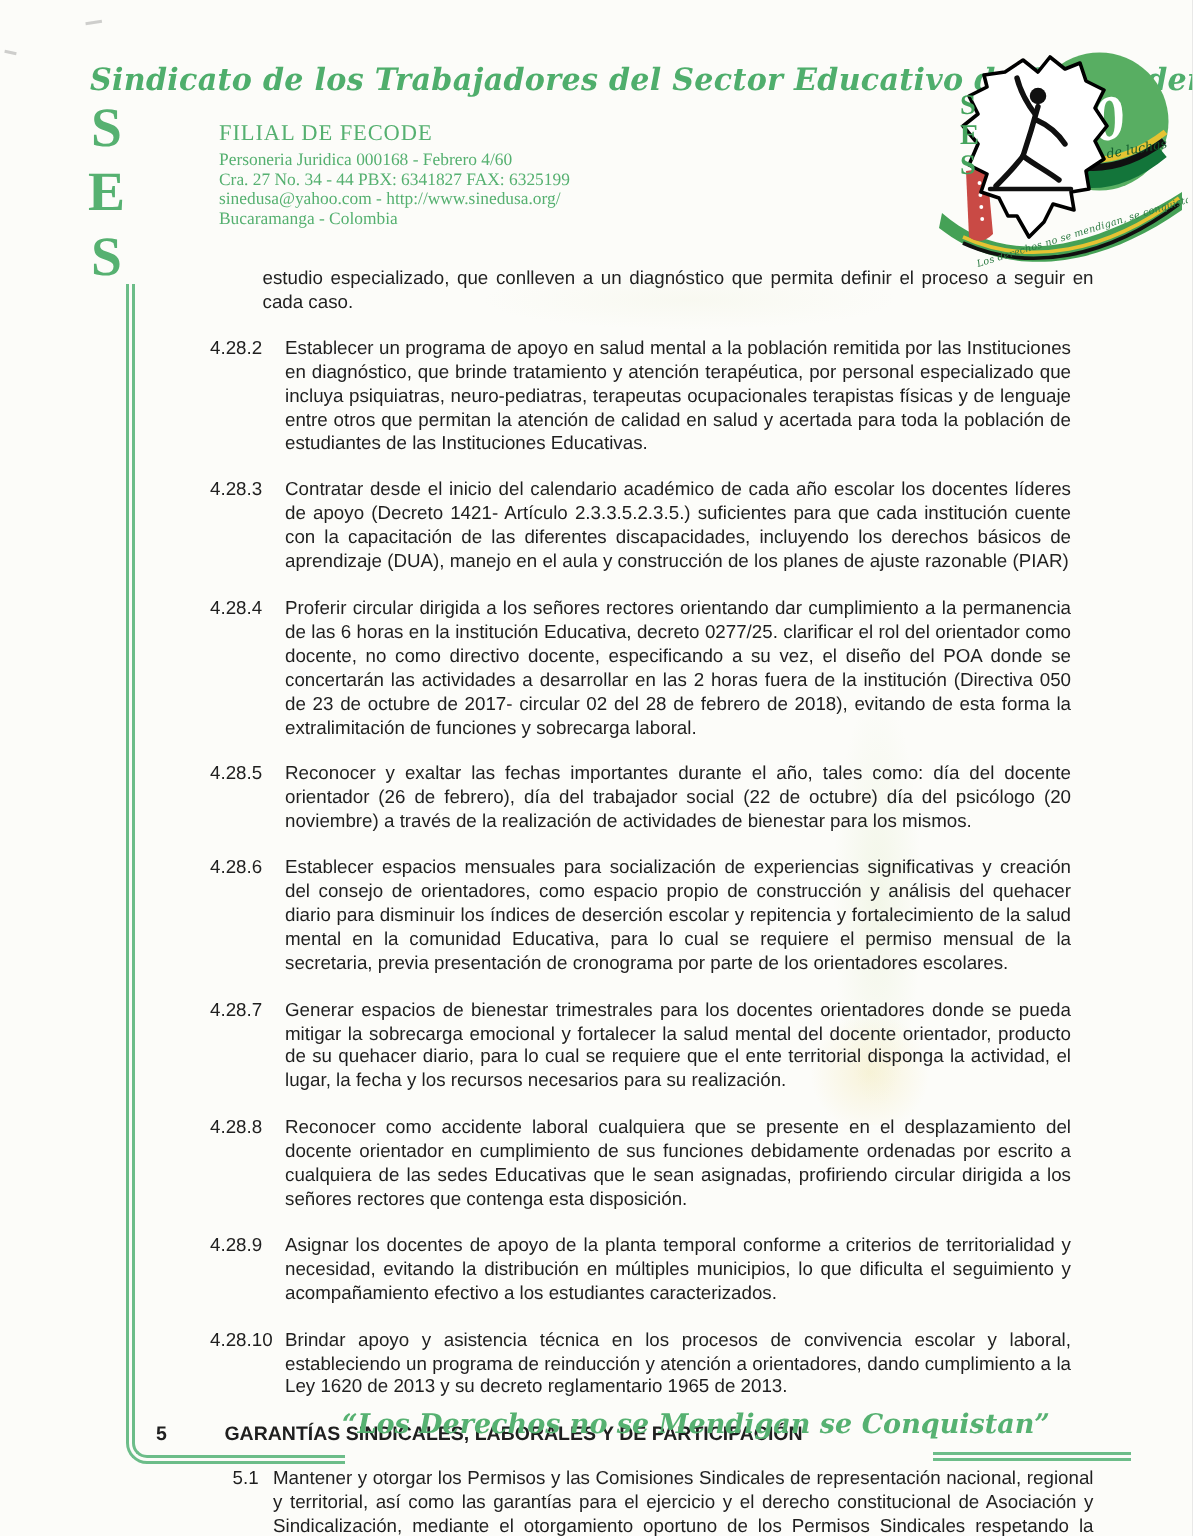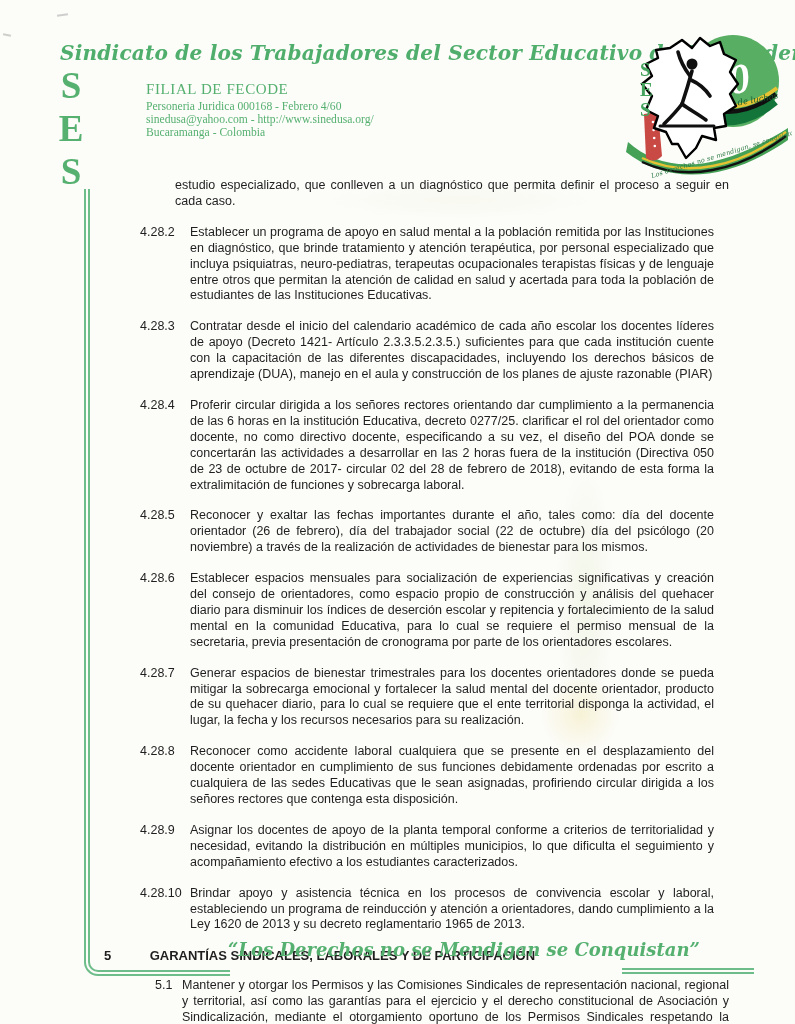--- a/index.html
+++ b/index.html
@@ -85,20 +85,21 @@
 
   <div class="ses-col">
     <div class="ltr">S</div>
     <div class="ltr">E</div>
     <div class="ltr">S</div>
   </div>
 
   <div class="center-block">
     <div class="filial">FILIAL DE FECODE</div>
     <div class="meta-line">Personeria Juridica 000168 - Febrero 4/60</div>
+    <div class="meta-line">Cra. 27 No. 34 - 44 PBX: 6341827 FAX: 6325199</div>
     <div class="meta-line">sinedusa@yahoo.com - http://www.sinedusa.org/</div>
     <div class="meta-line">Bucaramanga - Colombia</div>
   </div>
 
   <svg class="logo" viewBox="0 0 166 166" aria-hidden="true">
 
     <g>
       <path d="M2,118 C36,148 86,152 162,104 L162,116 C96,162 38,158 0,128 Z" fill="#45a156"></path>
       <path d="M16,134 C60,154 112,144 160,108" stroke="#e6c332" stroke-width="2.4" fill="none"></path>
       <path d="M16,138 C60,158 112,148 160,112" stroke="#101010" stroke-width="2.4" fill="none"></path>

